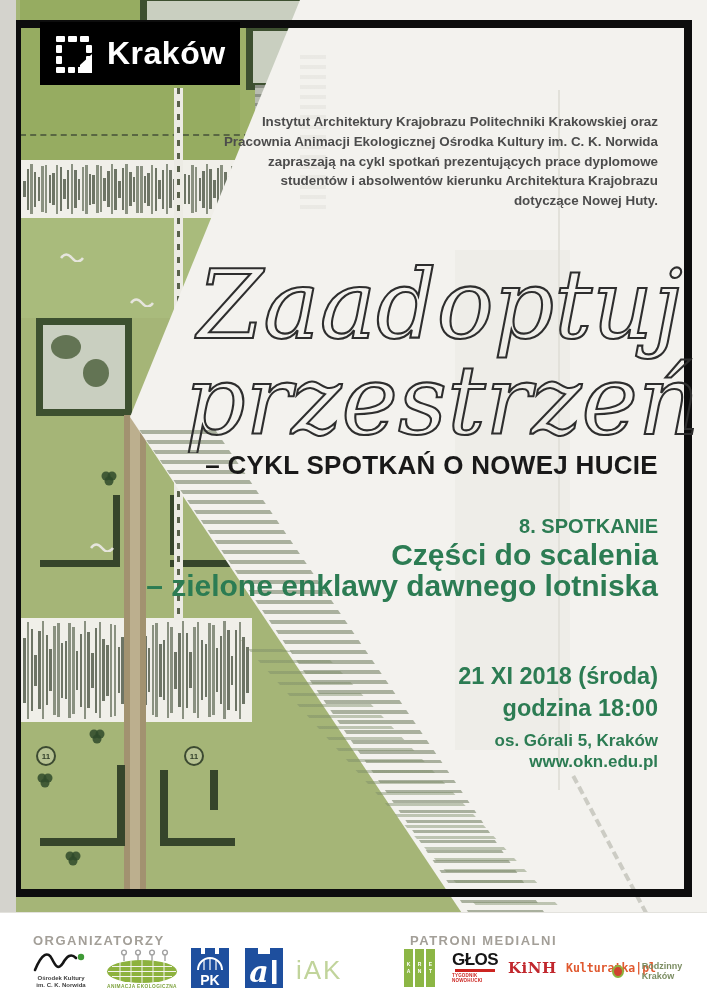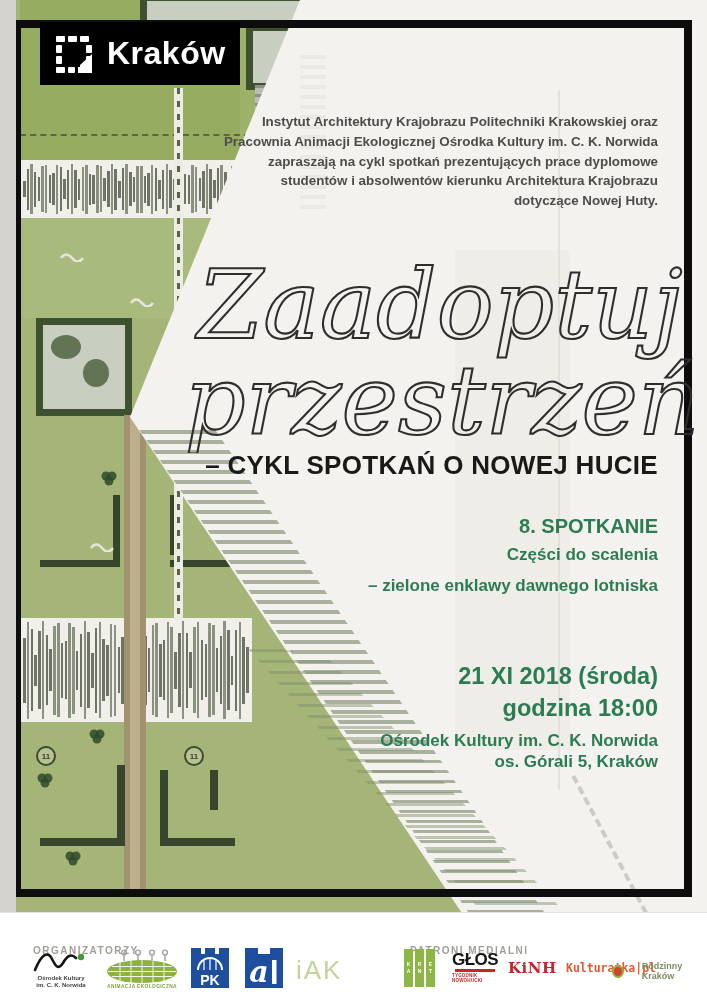--- a/index.html
+++ b/index.html
@@ -64,32 +64,32 @@
   .krakow-text{color:#fff;font-size:32px;font-weight:700;margin-left:13px;letter-spacing:.5px;}
 
   
   .content{position:absolute;inset:0;z-index:6;}
   .intro{position:absolute;right:49px;top:112px;text-align:right;
      font-size:13.4px;line-height:19.8px;font-weight:700;color:#4c4c4c;}
   .title-svg{position:absolute;left:0;top:248px;}
   .subtitle{position:absolute;right:49px;top:450px;font-size:26px;font-weight:800;color:#191919;letter-spacing:.3px;}
   .meeting{position:absolute;right:49px;top:513px;text-align:right;color:#2c7c53;font-weight:700;}
   .meeting .m1{font-size:20px;line-height:26px;}
-  .meeting .m2{font-size:17px;line-height:31px;}
+  .meeting .m2{font-size:30px;line-height:31px;}
   .desc{position:absolute;right:49px;top:601px;text-align:right;
      font-size:12.4px;line-height:15.8px;font-weight:700;color:#7b7b78;}
   .datetime{position:absolute;right:49px;top:660px;text-align:right;color:#2c7c53;
      font-size:23.5px;line-height:32px;font-weight:700;}
   .venue{position:absolute;right:49px;top:731px;text-align:right;color:#2c7c53;
      font-size:17px;line-height:20.5px;font-weight:700;}
 
   
   .footer{position:absolute;left:0;top:912px;width:707px;height:88px;background:#fff;z-index:7;
      border-top:1px solid #e3e2dd;}
-  .sec-label{position:absolute;top:20px;font-size:10px;font-weight:700;color:#a39f98;letter-spacing:1.5px;margin-top:12px;}
+  .sec-label{position:absolute;top:20px;font-size:13px;font-weight:700;color:#a39f98;letter-spacing:1.5px;}
   .logo{position:absolute;display:flex;flex-direction:column;align-items:center;}
   .norwid-cap{font-size:6px;line-height:6.5px;color:#3f3f3f;font-weight:700;text-align:center;}
   .anim-cap{font-size:4.8px;color:#7da23c;font-weight:700;letter-spacing:.4px;margin-top:1px;}
   .iak{font-size:26px;color:#c1d49b;letter-spacing:2px;font-weight:400;}
   .karnet{display:flex;gap:2px;}
   .karnet-bar{width:9px;height:38px;background:#8cb645;color:#fff;font-size:5px;font-weight:700;
      writing-mode:vertical-rl;text-orientation:upright;display:flex;align-items:center;justify-content:center;
      letter-spacing:1px;}
   .glos-main{font-size:17px;font-weight:900;letter-spacing:-.5px;color:#151515;line-height:17px;}
   .glos-red{height:3px;background:#cc2420;width:40px;margin:1px auto;}
@@ -358,22 +358,22 @@
       <div class="m2">– zielone enklawy dawnego lotniska</div>
     </div>
 
 
     <div class="datetime">
       <div>21 XI 2018 (środa)</div>
       <div>godzina 18:00</div>
     </div>
 
     <div class="venue">
-      <div>Ośrodek Kultury im. C. K. Norwida</div>
       <div>os. Górali 5, Kraków</div>
+      <div>www.okn.edu.pl</div>
     </div>
   </div>
 
   <div class="footer">
     <div class="sec-label" style="left:33px;">ORGANIZATORZY</div>
     <div class="sec-label" style="left:410px;">PATRONI MEDIALNI</div>
 
     <div class="logo" style="left:28px;top:36px;width:66px;">
       <svg width="58" height="26" viewBox="0 0 58 26">
         <path d="M3,21 C10,4 16,2 20,10 C23,16 26,22 31,14 C35,7 39,4 44,9" stroke="#151515" stroke-width="2.6" fill="none" stroke-linecap="round"></path>

